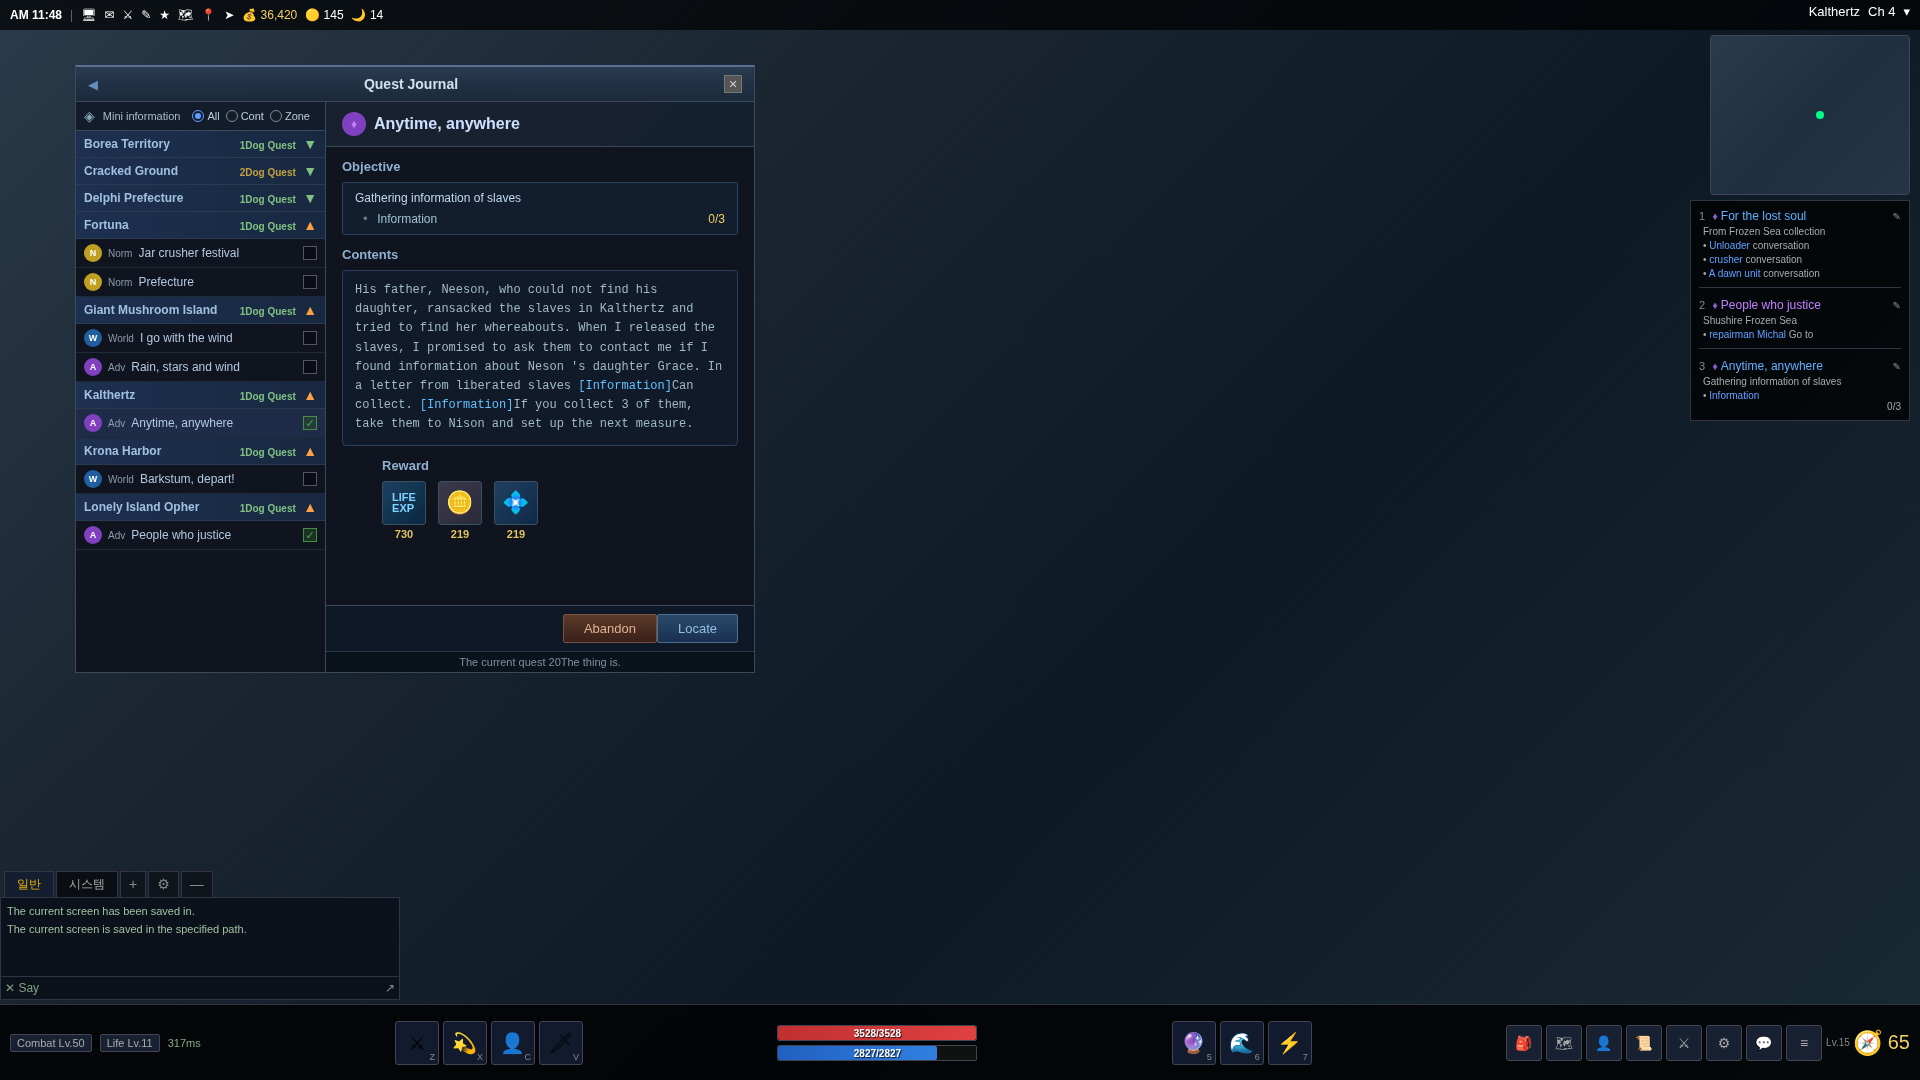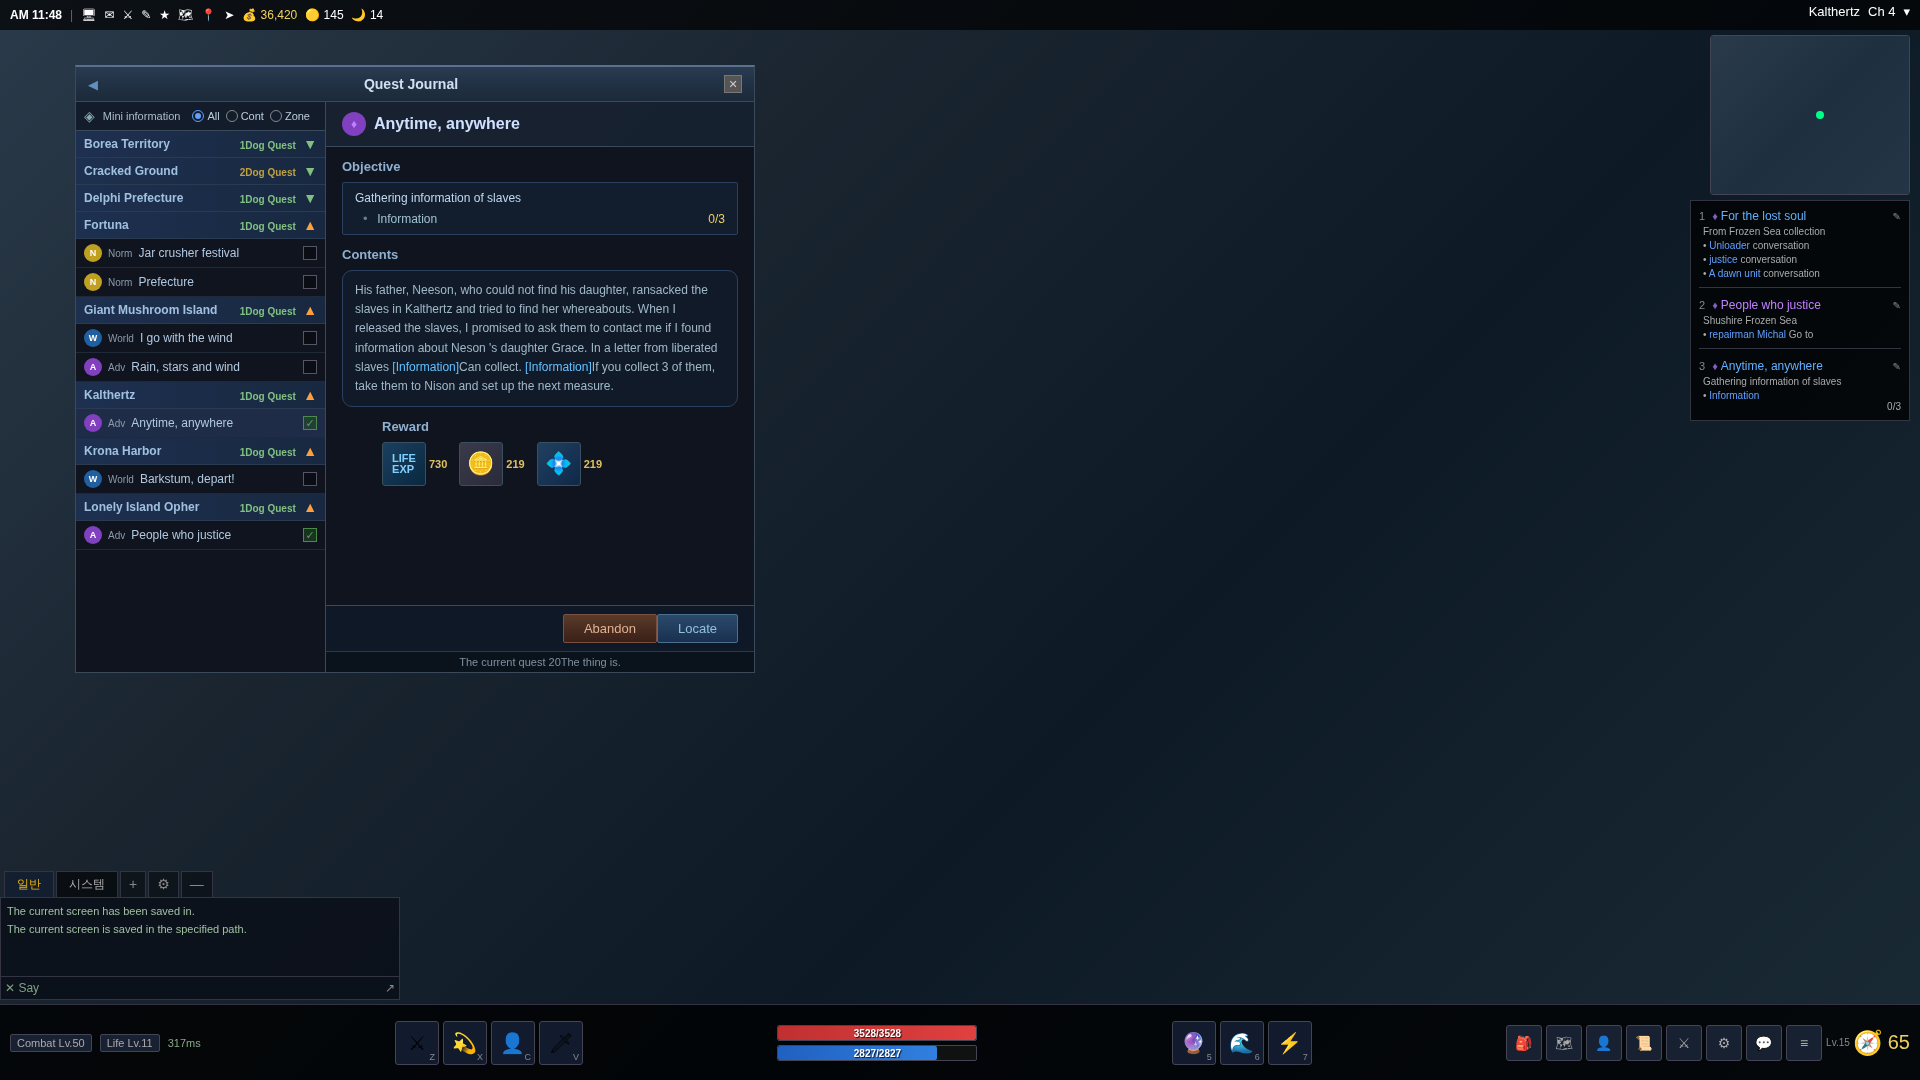--- a/index.html
+++ b/index.html
@@ -302,34 +302,35 @@
     .obj-count { color: #f0d060; font-size: 12px; }
 
     .contents-text {
       color: #a0b8c8;
       font-size: 12px;
       line-height: 1.6;
       background: rgba(20,35,55,0.4);
       border: 1px solid #2a4060;
       padding: 10px 12px;
       margin-bottom: 12px;
-      border-radius: 10px;
+      border-radius: 4px;
+      font-family: Liberation Mono, monospace;
     }
     .contents-text .highlight { color: #60c0ff; }
 
     .reward-section { margin-top: 8px; padding-left: 40px; }
     .reward-items {
       display: flex;
       gap: 12px;
       margin-top: 8px;
       flex-wrap: wrap;
     }
     .reward-item {
       display: flex;
-      flex-direction: row;
+      flex-direction: column;
       align-items: center;
       gap: 3px;
     }
     .reward-icon {
       width: 44px; height: 44px;
       border: 1px solid #3a5060;
       background: rgba(20,35,55,0.8);
       display: flex; align-items: center; justify-content: center;
       border-radius: 3px;
       font-size: 20px;
@@ -581,21 +582,21 @@
         <span class="tracker-title blue">For the lost soul</span>
       </span>
       <span class="tracker-edit">✎</span>
     </div>
     <div class="tracker-sub">
       From Frozen Sea collection
     </div>
 
     <div class="tracker-sub">• <span style="color:#60a0ff">Unloader</span> conversation</div>
 
-    <div class="tracker-sub">• <span style="color:#60a0ff">justice</span> conversation</div>
+    <div class="tracker-sub">• <span style="color:#60a0ff">crusher</span> conversation</div>
 
     <div class="tracker-sub">• <span style="color:#60a0ff">A dawn unit</span> conversation</div>
 
   </div>
       <div class="tracker-item">
     <div style="display:flex;align-items:center;justify-content:space-between">
       <span>
         <span class="tracker-num">2</span>
         <span style="color:#8060c0">♦ </span>
         <span class="tracker-title purple">People who justice</span>

